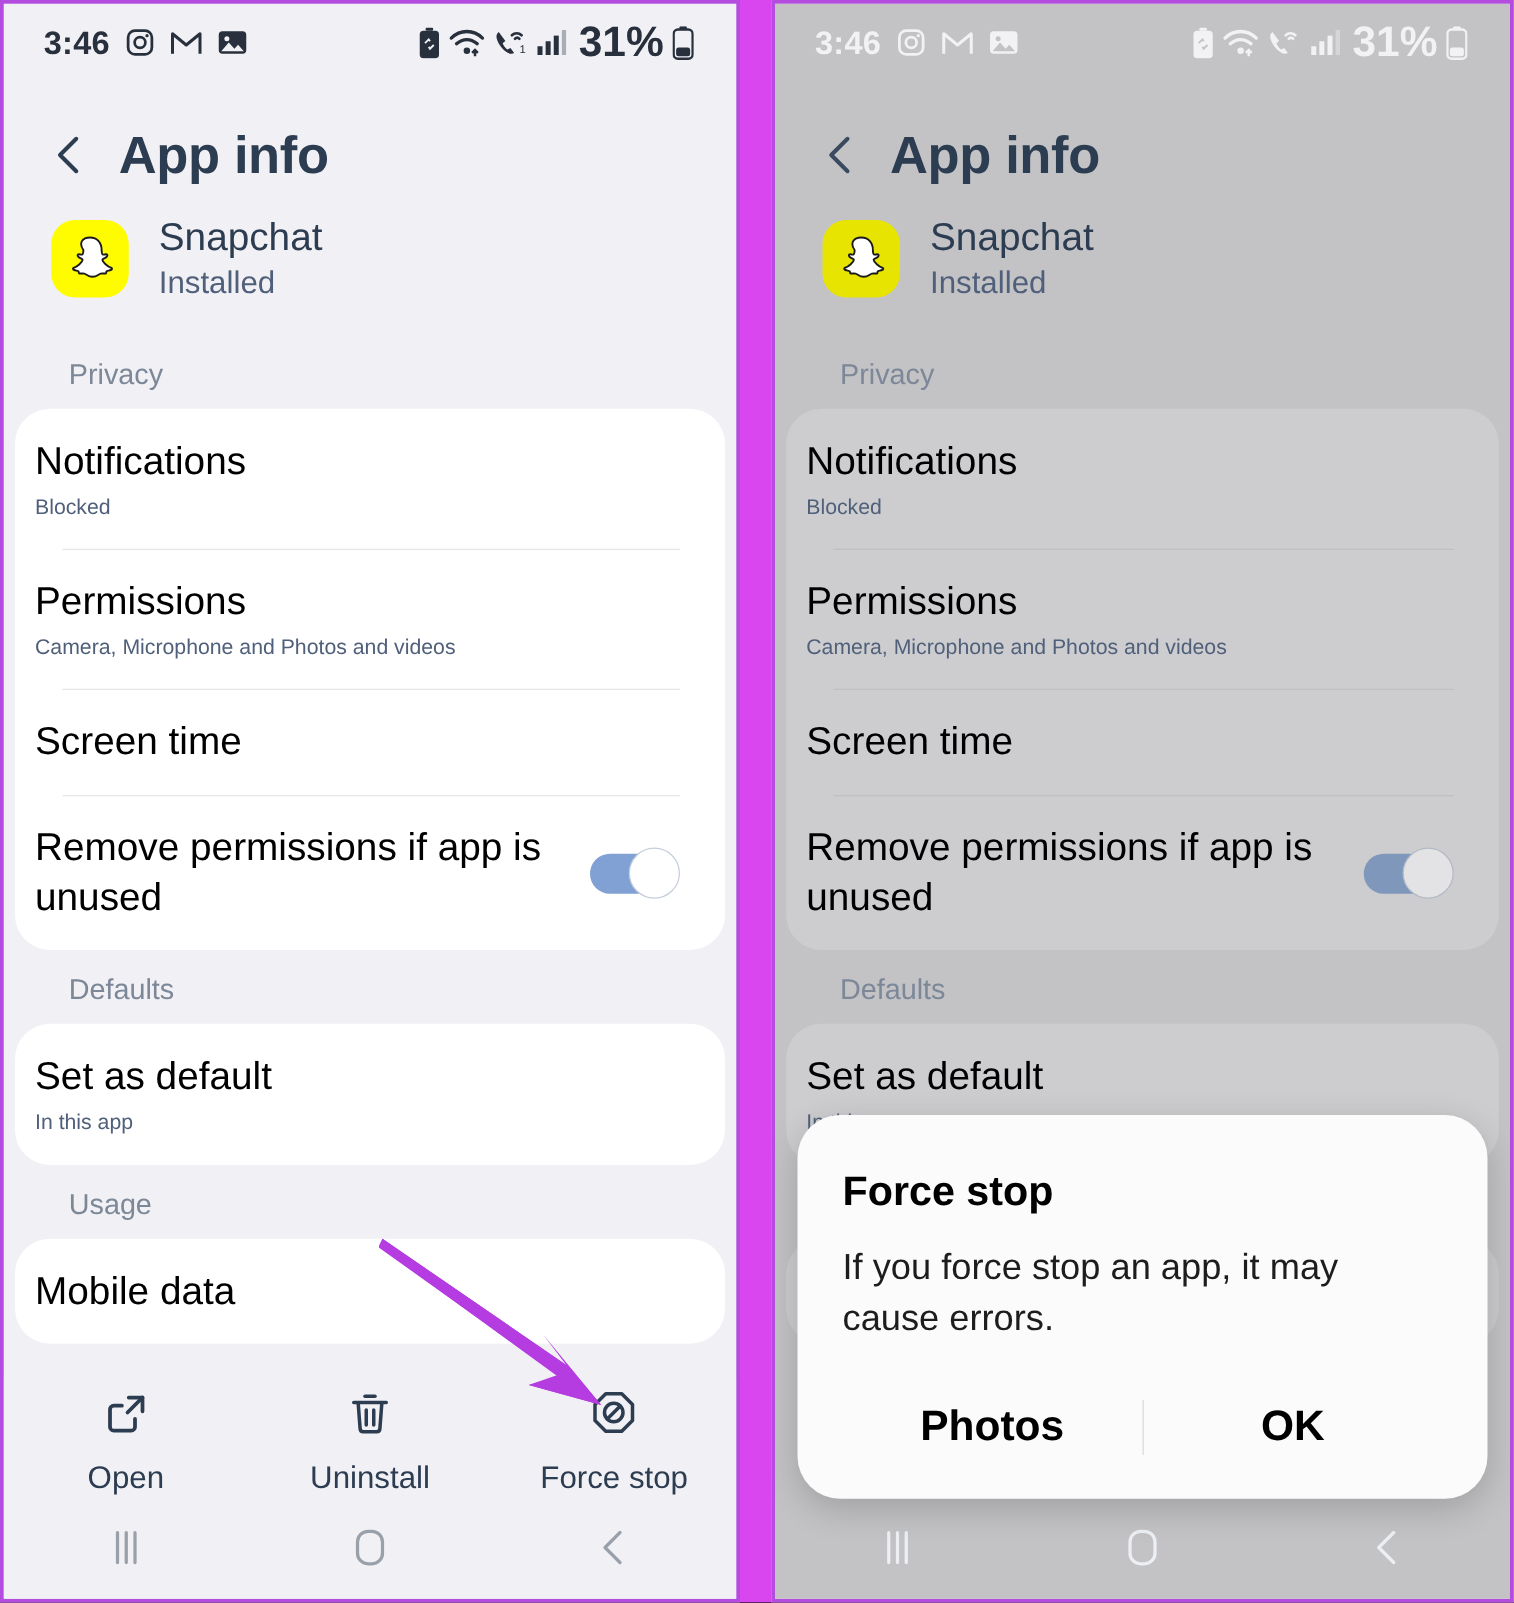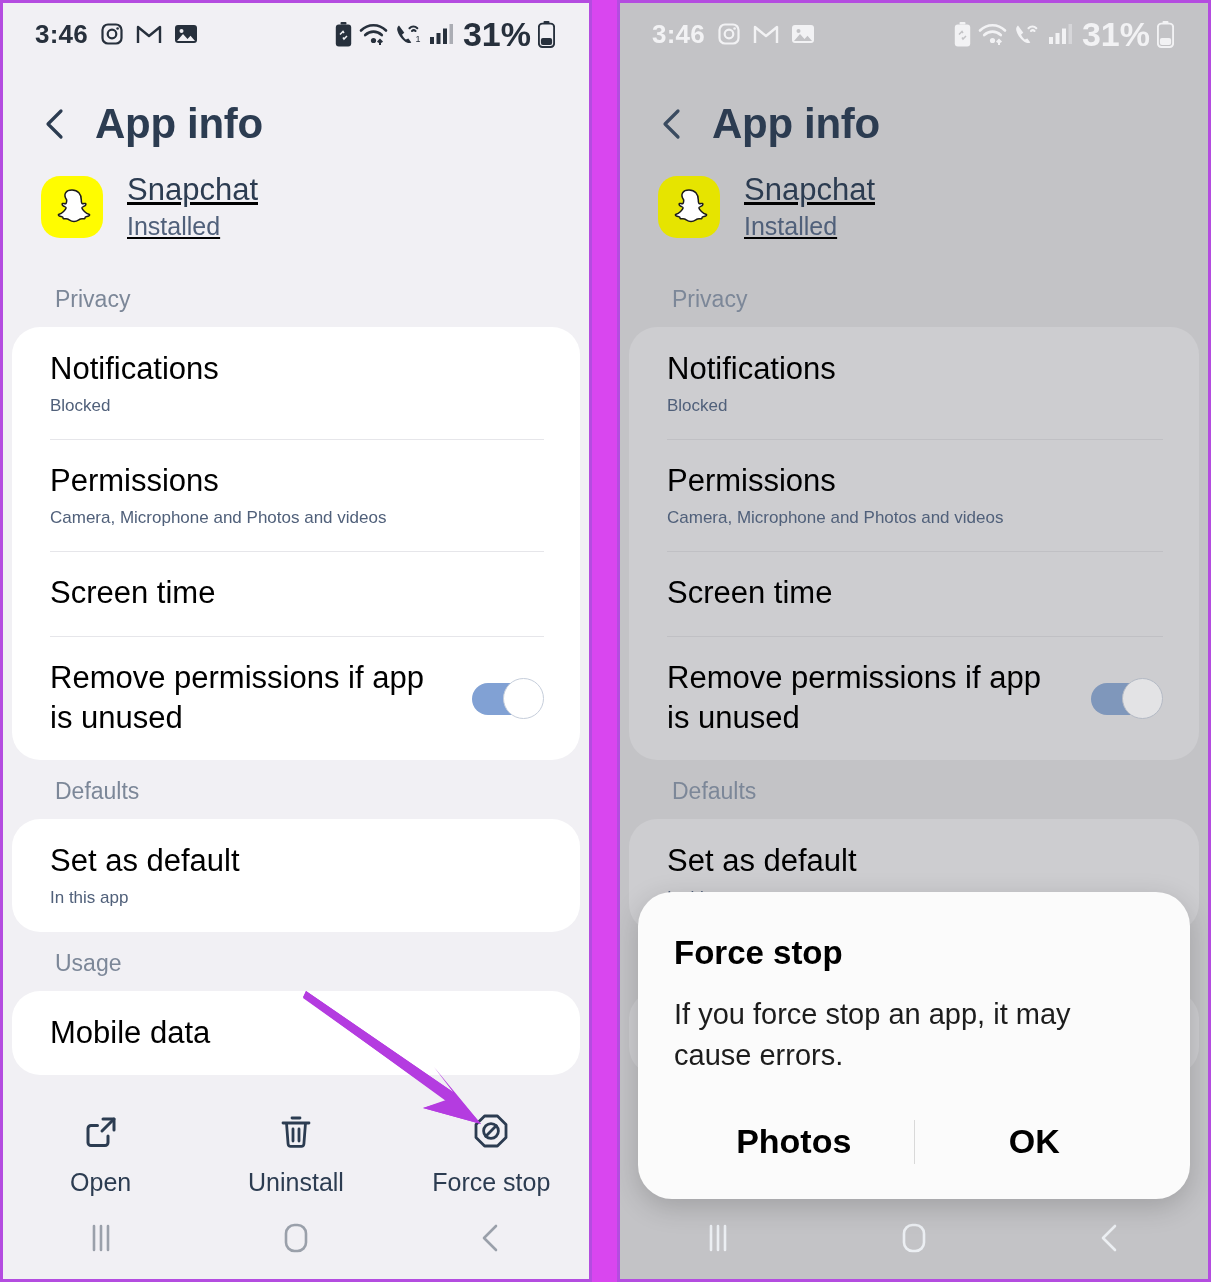--- a/index.html
+++ b/index.html
@@ -40,32 +40,32 @@
   .header { display: flex; align-items: center; padding: 22px 0 0 36px; height: 96px; }
   .back-chevron { width: 34px; height: 34px; margin-right: 22px; }
   .page-title { font-size: 42px; font-weight: 700; color: #2c3c51; letter-spacing: -.3px; }
 
   
   .app-row { display: flex; align-items: center; padding: 10px 0 24px 38px; }
   .app-icon {
     width: 62px; height: 62px; border-radius: 19px; background: #fffc00;
     display: flex; align-items: center; justify-content: center; flex: 0 0 auto;
   }
-  .app-text { margin-left: 24px; text-decoration: underline; }
+  .app-text { margin-left: 24px; }
   .app-name { font-size: 31px; color: #2c3c51; line-height: 1.25; }
   .app-state { font-size: 25px; color: #50607a; line-height: 1.35; }
 
   
   .section-label {
     font-size: 23px; color: #7c8798; padding: 18px 0 14px 52px; font-weight: 500;
   }
   .card {
     background: #fff; border-radius: 28px; margin: 0 9px;
   }
-  .row { padding: 22px 36px 22px 38px; position: relative; }
+  .row { padding: 22px 36px 22px 16px; position: relative; }
   .row + .row::before {
     content: ""; position: absolute; left: 0; right: 0; top: 0;
     border-top: 1px solid #e6e6ea; margin: 0 -36px 0 -38px;
     left: 38px; right: 36px; margin: 0;
   }
   .row-title { font-size: 31px; color: #000; line-height: 1.3; }
   .row-sub { font-size: 17px; color: #50607a; margin-top: 6px; line-height: 1.3; }
   .row.with-toggle { display: flex; align-items: center; gap: 20px; }
   .row.with-toggle .rt-text { flex: 1; max-width: 430px; }
 

